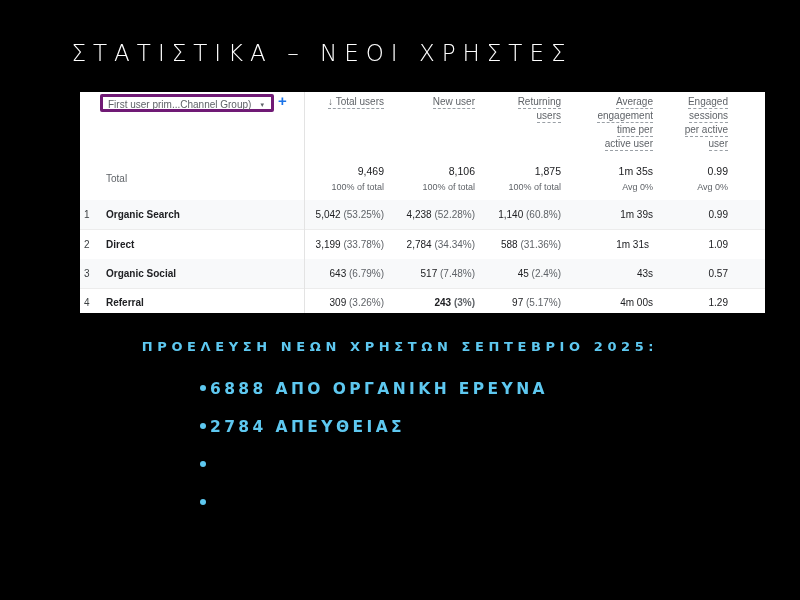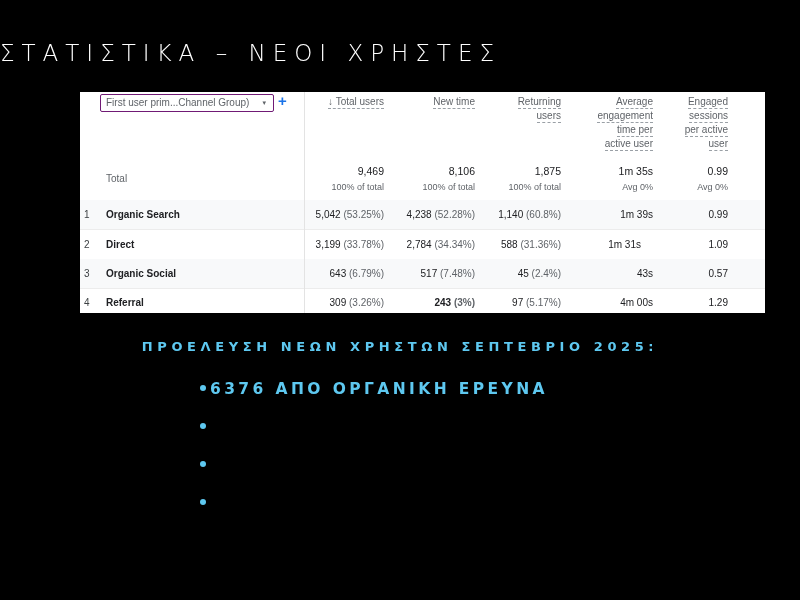--- a/index.html
+++ b/index.html
@@ -1,34 +1,34 @@
 <!DOCTYPE html>
 <html><head>
 <meta charset="utf-8">
 <style>
   html, body { margin:0; padding:0; }
   body {
     width:800px; height:600px; background:#000; position:relative; overflow:hidden;
     font-family: "DejaVu Sans", sans-serif;
   }
   .title {
-    position:absolute; left:0; width:644px; top:40px; text-align:left;
+    position:absolute; left:0; width:644px; top:40px; text-align:center;
     color:#fff; font-size:23px; letter-spacing:7px; font-weight:300;
     font-family: "DejaVu Sans", sans-serif;
   }
   .table-card {
     position:absolute; left:80px; top:92px; width:685px; height:221px;
     background:#fff; overflow:hidden;
     font-family: "Liberation Sans", sans-serif; color:#3c4043;
   }
   .hdr { position:absolute; left:0; top:0; width:685px; height:108px; border-bottom:1px solid #e6e6e6; }
   .vdiv { position:absolute; left:224px; top:0; width:1px; height:221px; background:#e3e3e3; }
   .dim-select {
     position:absolute; left:20px; top:2px; width:174px; height:18px;
-    border:1px solid #701a75; border-radius:2px; box-sizing:border-box;
+    border:3px solid #701a75; border-radius:2px; box-sizing:border-box;
     font-size:10px; color:#5f6368; line-height:16px; padding-left:5px;
   }
   .dim-select .caret { position:absolute; right:7px; top:0; font-size:7px; color:#5f6368; }
   .plus { position:absolute; left:198px; top:0px; color:#1a73e8; font-size:15px; font-weight:bold; line-height:18px; }
   .total-label { position:absolute; left:26px; top:81px; font-size:10px; color:#5f6368; }
   .col { position:absolute; top:0; text-align:right; font-size:10px; }
   .col .h { color:#5f6368; line-height:14px; position:absolute; right:0; top:3px; white-space:nowrap;margin-left:18px; }
   .col .h span { border-bottom:1px dashed #9aa0a6; display:inline-block; line-height:12px; }
   .col .tv { position:absolute; right:0; top:73px; color:#202124; font-size:10.5px; }
   .col .ts { position:absolute; right:0; top:90px; color:#5f6368; font-size:9px; }
@@ -59,21 +59,21 @@
     </div>
     <div class="plus">+</div>
     <div class="total-label">Total</div>
 
     <div class="col" style="left:224px;width:80px;">
       <div class="h"><span>↓ Total users</span></div>
       <div class="tv">9,469</div>
       <div class="ts">100% of total</div>
     </div>
     <div class="col" style="left:314px;width:81px;">
-      <div class="h"><span>New time</span></div>
+      <div class="h"><span>New user</span></div>
       <div class="tv">8,106</div>
       <div class="ts">100% of total</div>
     </div>
     <div class="col" style="left:400px;width:81px;">
       <div class="h"><span>Returning</span><br><span>users</span></div>
       <div class="tv">1,875</div>
       <div class="ts">100% of total</div>
     </div>
     <div class="col" style="left:490px;width:83px;">
       <div class="h"><span>Average</span><br><span>engagement</span><br><span>time per</span><br><span>active user</span></div>
@@ -95,21 +95,21 @@
     <span class="cell" style="right:204px;"><span>1,140</span> <span class="pct">(60.8%)</span></span>
     <span class="cell" style="right:112px;">1m 39s</span>
     <span class="cell" style="right:37px;">0.99</span>
   </div>
   <div class="row" style="top:138px;">
     <span class="idx">2</span>
     <span class="name">Direct</span>
     <span class="cell" style="right:381px;"><span>3,199</span> <span class="pct">(33.78%)</span></span>
     <span class="cell" style="right:290px;"><span>2,784</span> <span class="pct">(34.34%)</span></span>
     <span class="cell" style="right:204px;"><span>588</span> <span class="pct">(31.36%)</span></span>
-    <span class="cell" style="right:124px;">1m 31s</span>
+    <span class="cell" style="right:116px;">1m 31s</span>
     <span class="cell" style="right:37px;">1.09</span>
   </div>
   <div class="row shade" style="top:167px;">
     <span class="idx">3</span>
     <span class="name">Organic Social</span>
     <span class="cell" style="right:381px;margin-left:8px;"><span>643</span> <span class="pct">(6.79%)</span></span>
     <span class="cell" style="right:290px;"><span>517</span> <span class="pct">(7.48%)</span></span>
     <span class="cell" style="right:204px;"><span>45</span> <span class="pct">(2.4%)</span></span>
     <span class="cell" style="right:112px;">43s</span>
     <span class="cell" style="right:37px;">0.57</span>
@@ -123,17 +123,17 @@
     <span class="cell" style="right:112px;">4m 00s</span>
     <span class="cell" style="right:37px;">1.29</span>
   </div>
 
   <div class="vdiv"></div>
 </div>
 
 <div class="subtitle">ΠΡΟΕΛΕΥΣΗ ΝΕΩΝ ΧΡΗΣΤΩΝ ΣΕΠΤΕΒΡΙΟ 2025:</div>
 
 <div class="bullets">
-  <div class="bullet"><span class="dot"></span><span>6376 ΑΠΟ ΟΡΓΑΝΙΚΗ ΕΡΕΥΝΑ</span></div>
-  <div class="bullet"><span class="dot"></span></div>
+  <div class="bullet"><span class="dot"></span><span>6888 ΑΠΟ ΟΡΓΑΝΙΚΗ ΕΡΕΥΝΑ</span></div>
+  <div class="bullet"><span class="dot"></span><span>2784 ΑΠΕΥΘΕΙΑΣ</span></div>
   <div class="bullet"><span class="dot"></span></div>
   <div class="bullet"><span class="dot"></span></div>
 </div>
 
 </body></html>

